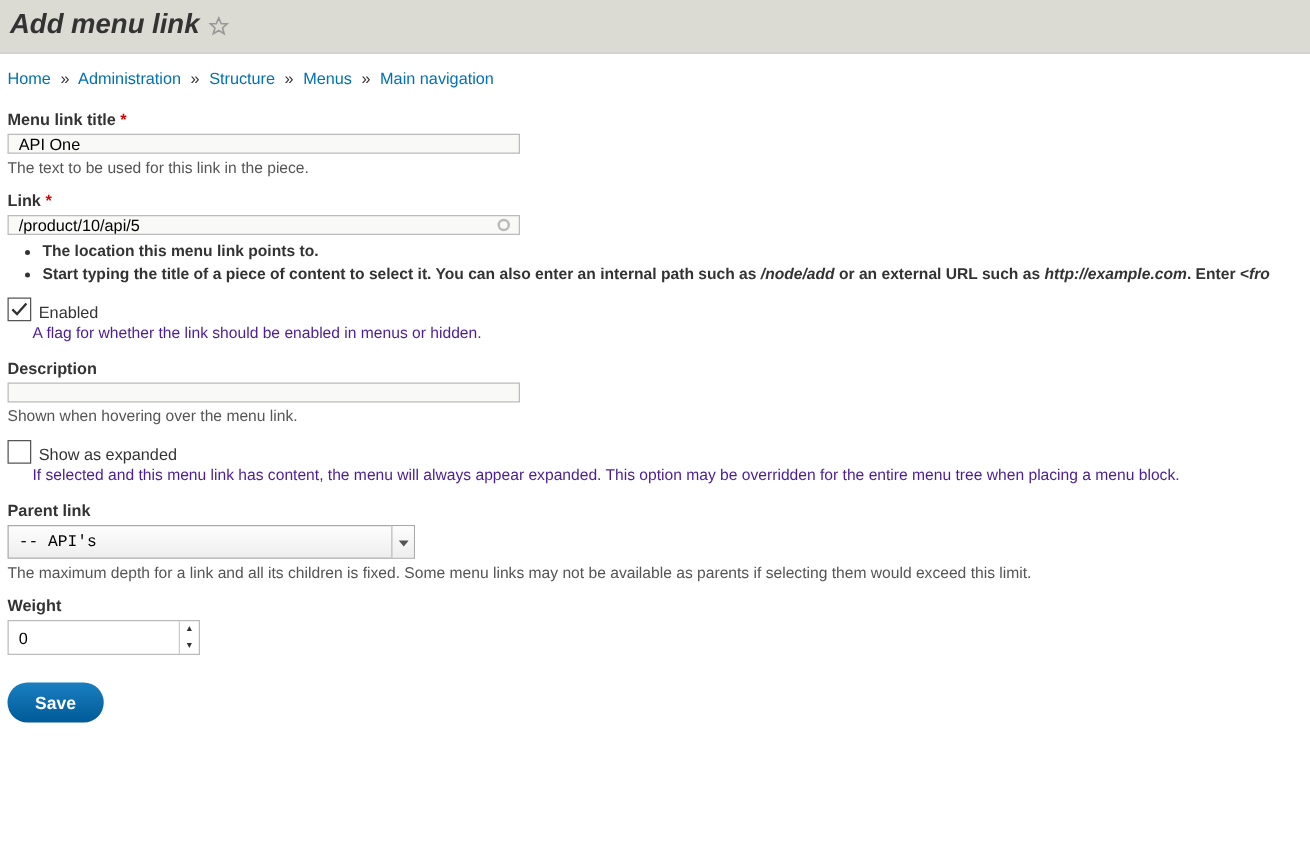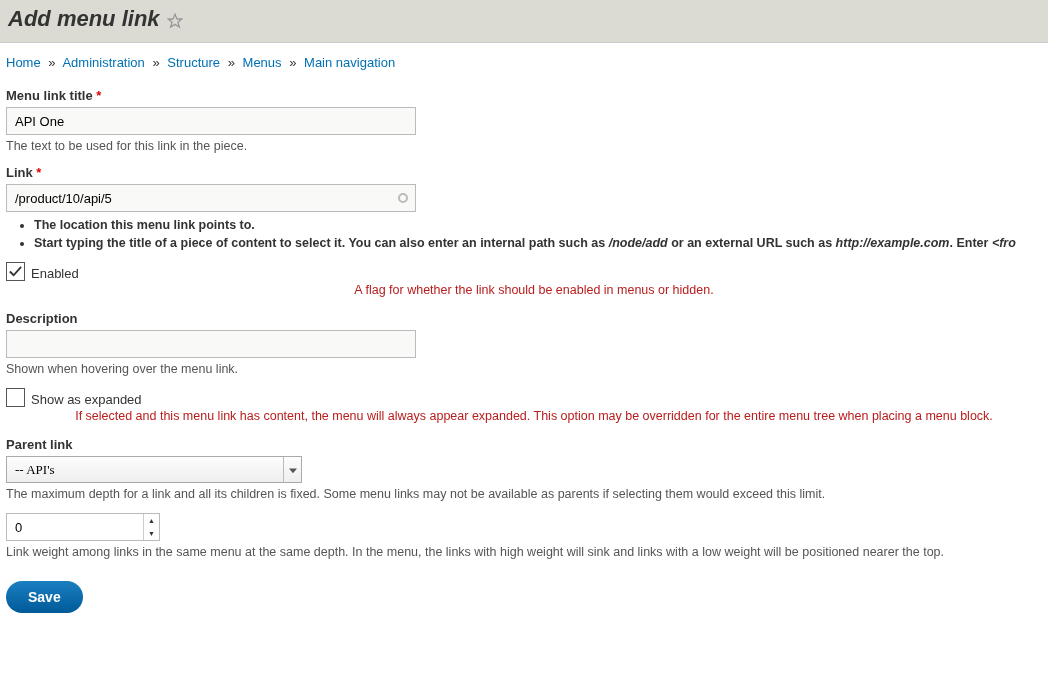--- a/index.html
+++ b/index.html
@@ -7,35 +7,35 @@
 .header-bar { background: #dcdbd3; padding: 6px 8px 10px 8px; border-bottom: 1px solid #ccc; }
 .page-title { font-size: 22px; font-weight: bold; color: #333; display: inline-block; font-style: italic; }
 .star-icon { display: inline-block; vertical-align: middle; margin-left: 4px; color: #999; }
 .content { padding: 12px 6px; }
 .breadcrumb { margin-bottom: 18px; font-size: 13px; }
 .breadcrumb a { color: #0071b3; text-decoration: none; }
 .breadcrumb .sep { color: #333; margin: 0 4px; }
 .form-item { margin-bottom: 12px; }
 .form-label { font-weight: bold; font-size: 13px; display: block; margin-bottom: 4px; }
 .required { color: #d00; font-weight: bold; }
-.text-input { width: 410px; height: 28px; padding: 4px 8px; border: 1px solid #bbb; background: #f9f9f7; font-size: 13px; font-family: inherit; }
+.text-input { width: 410px; height: 16px; padding: 4px 8px; border: 1px solid #bbb; background: #f9f9f7; font-size: 13px; font-family: inherit; }
 .text-input.with-spinner { padding-right: 24px; }
 .input-wrap { position: relative; display: inline-block; }
 .spinner-dot { position: absolute; right: 8px; top: 50%; transform: translateY(-50%); width: 10px; height: 10px; border: 2px solid #bbb; border-radius: 50%; }
 .description { color: #555; font-size: 12.5px; margin-top: 4px; }
 .bullet-list { margin: 6px 0 12px 28px; font-weight: bold; }
 .bullet-list li { font-size: 12.5px; color: #333; margin-bottom: 4px; list-style: disc; }
 .bullet-list em { font-style: italic; }
 .checkbox-row { display: flex; align-items: flex-end; gap: 6px; margin-bottom: 2px; }
 .checkbox { width: 19px; height: 19px; border: 1px solid #555; background: #fff; display: inline-flex; align-items: center; justify-content: center; cursor: pointer; }
 .checkbox svg { display: none; }
 .checkbox.checked svg { display: block; }
 .checkbox-label { font-size: 13px; }
-.checkbox-desc { margin-left: 20px; font-size: 12.5px; color: #b91c1c; margin-top: 2px; margin-bottom: 14px; text-align: center; }
-.select-input { width: 296px; height: 27px; border: 1px solid #aaa; background: linear-gradient(#fdfdfd, #eee); padding: 3px 26px 3px 8px; font-size: 13px; font-family: Liberation Serif, serif; appearance: none; position: relative; }
+.checkbox-desc { margin-left: 20px; font-size: 12.5px; color: #4c1d95; margin-top: 2px; margin-bottom: 14px; }
+.select-input { width: 326px; height: 27px; border: 1px solid #aaa; background: linear-gradient(#fdfdfd, #eee); padding: 3px 26px 3px 8px; font-size: 13px; font-family: Liberation Mono, monospace; appearance: none; position: relative; }
 .select-wrap { position: relative; display: inline-block; }
 .select-arrow { position: absolute; right: 1px; top: 1px; bottom: 1px; width: 18px; border-left: 1px solid #bbb; display: flex; align-items: center; justify-content: center; pointer-events: none; background: linear-gradient(#fdfdfd,#eee);}
 .number-input { width: 154px; height: 28px; padding: 4px 22px 4px 8px; border: 1px solid #bbb; background: #fff; font-size: 13px; font-family: inherit; }
 .number-wrap { position: relative; display: inline-block; }
 .number-spinner { position: absolute; right: 1px; top: 1px; bottom: 1px; width: 16px; display: flex; flex-direction: column; border-left: 1px solid #ccc; }
 .number-spinner div { flex:1; display:flex; align-items:center; justify-content:center; font-size:7px; color:#333; cursor:pointer; }
 .save-btn { background: #0071b3; background: linear-gradient(#1a7fc0, #005a99); color: #fff; border: none; border-radius: 18px; padding: 8px 22px; font-size: 14px; font-weight: bold; cursor: pointer; margin-top: 10px; text-align: center; }
 </style>
 </head>
 <body>
@@ -131,25 +131,25 @@
         <svg width="8" height="8" viewBox="0 0 10 10">
             <polygon points="0,3 10,3 5,9" fill="#555"></polygon>
           </svg>
       </span>
     </div>
     <div class="description">The maximum depth for a link and all its children is fixed. Some menu links may not be available as parents if selecting them would exceed this limit.</div>
   </div>
 
   
   <div class="form-item">
+    <label class="form-label">Weight</label>
     <div class="number-wrap">
       <input type="text" class="number-input" value="0" style="">
       <div class="number-spinner">
         <div>▲</div>
         <div>▼</div>
       </div>
     </div>
-    <div class="description">Link weight among links in the same menu at the same depth. In the menu, the links with high weight will sink and links with a low weight will be positioned nearer the top.</div>
   </div>
 
   <button class="save-btn">Save</button>
 
 </div>
 
 </body></html>

